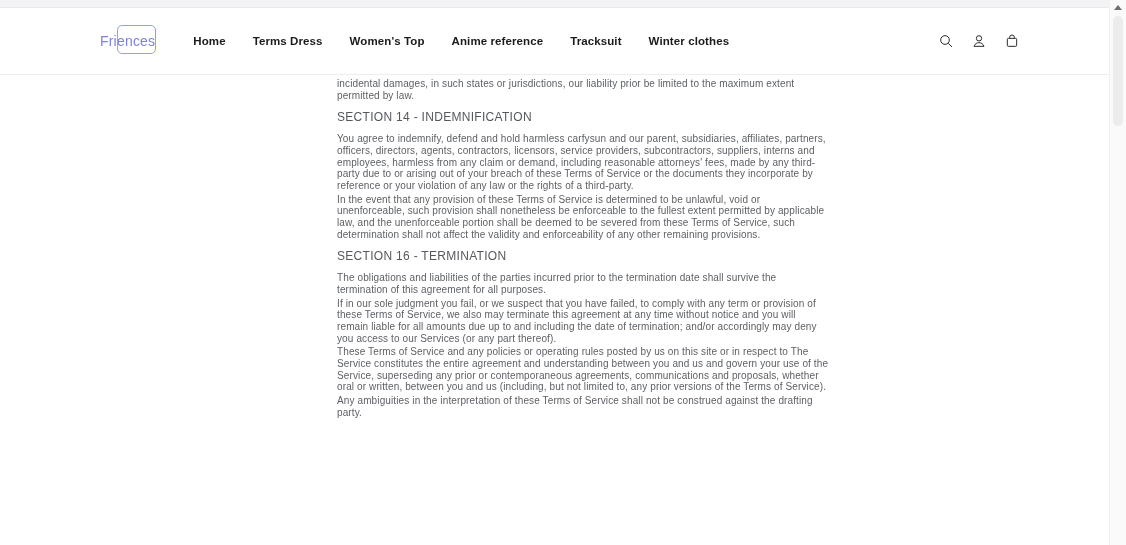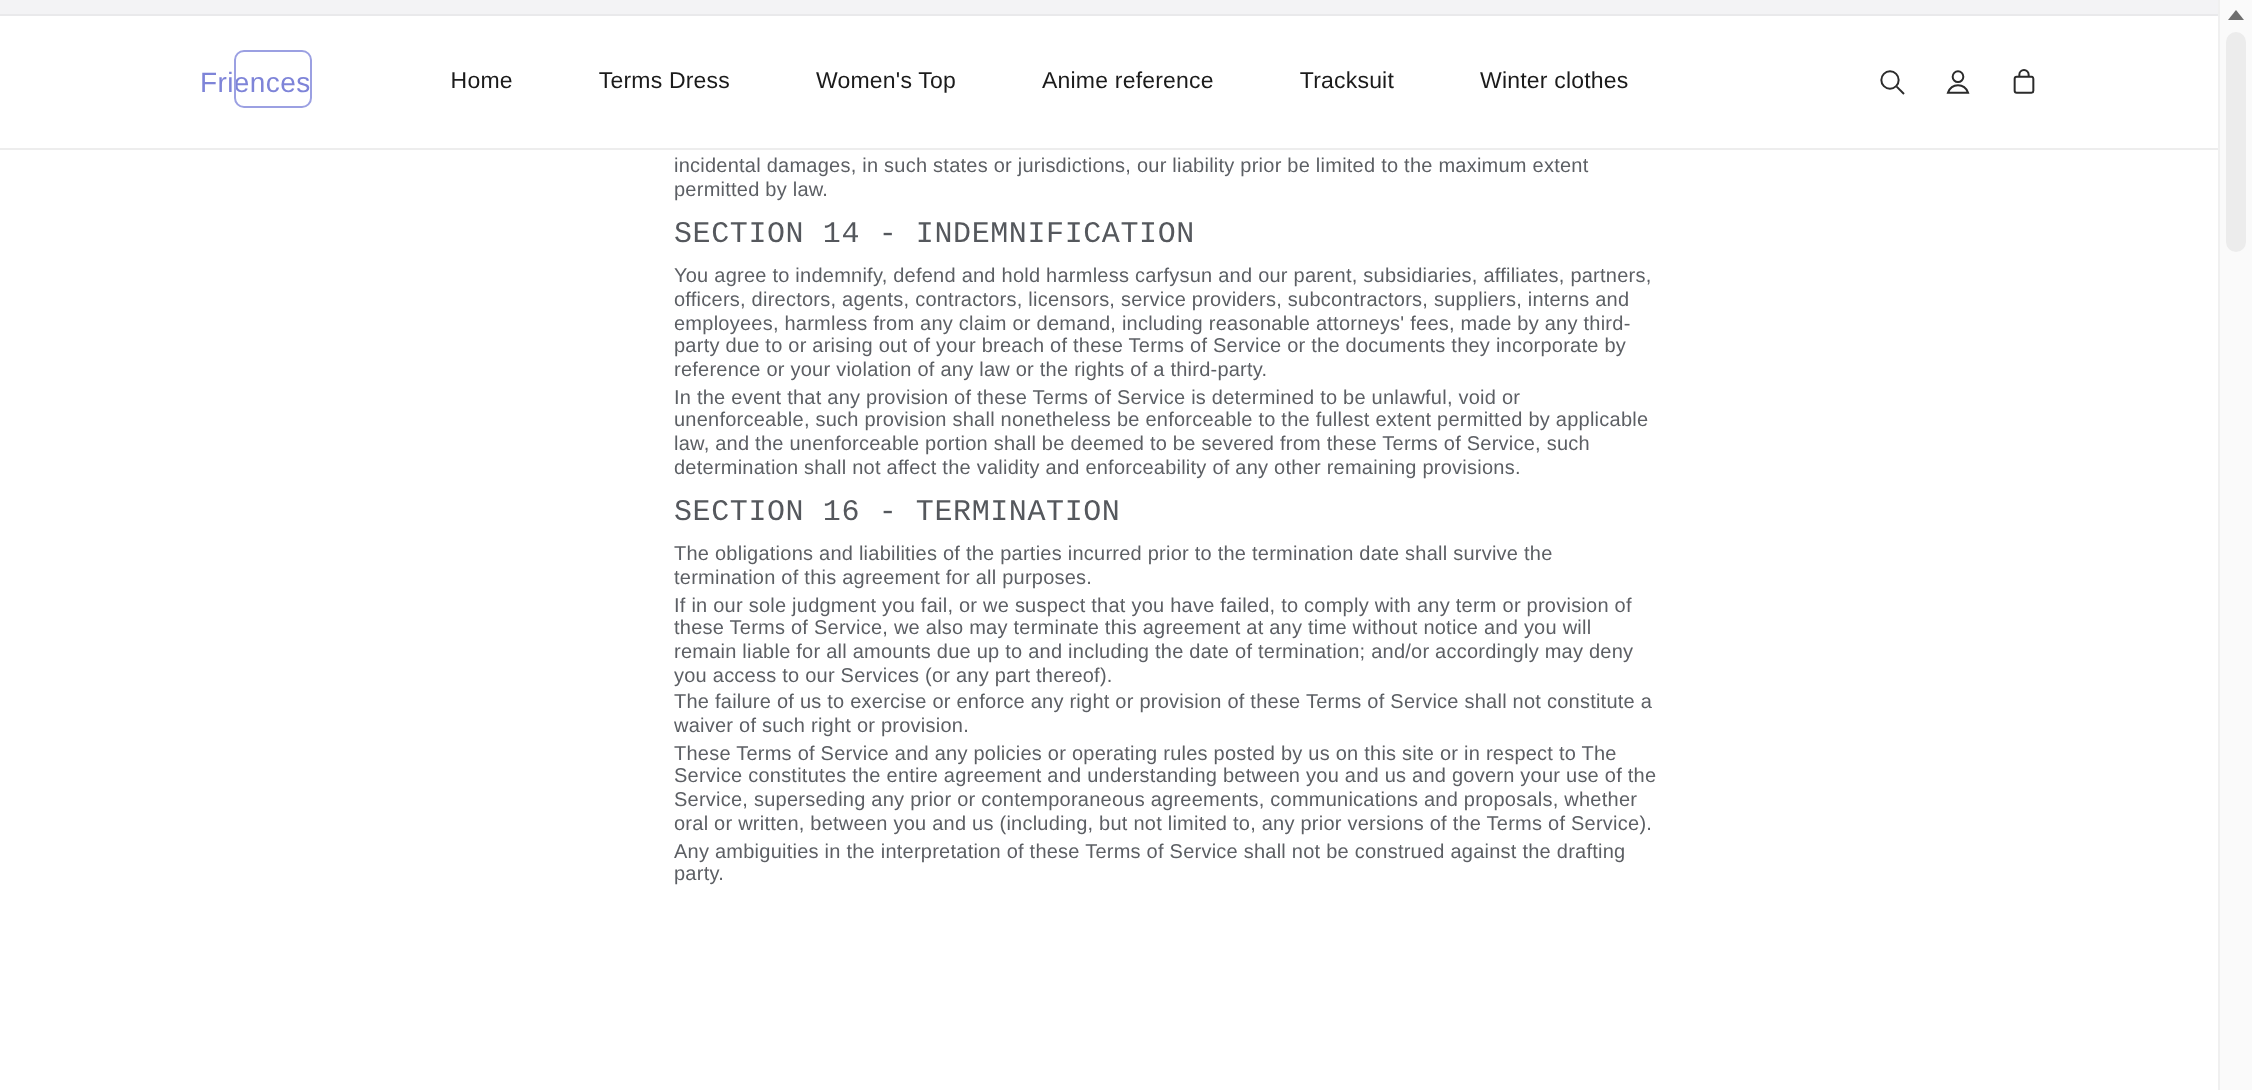--- a/index.html
+++ b/index.html
@@ -10,57 +10,57 @@
     position: relative;
   }
   
   .top-strip {
     height: 7px; background: #f3f3f5; border-bottom: 1px solid #e9e9eb;
   }
   
   .site-header {
     height: 67px; background: #fff; border-bottom: 1px solid #ededed;
     display: flex; align-items: center; position: relative;
-    padding-left: 100px; box-sizing: border-box; gap: 16px;
+    padding-left: 100px; box-sizing: border-box;
   }
   .logo {
     position: relative; display: inline-block;
     color: #7e84d8; font-size: 14px; letter-spacing: 0.2px;
     margin-right: 38px; cursor: pointer; text-decoration: none;
     line-height: 1;
   }
   .logo .logo-box {
     position: absolute; left: 17px; top: -9px;
     width: 37px; height: 27px;
     border: 1.6px solid #9ba0e2; border-radius: 5px;
     pointer-events: none;
   }
   .main-nav ul {
     list-style: none; margin: 0; padding: 0;
     display: flex; gap: 27px;
   }
   .main-nav li {
-    font-size: 11.5px; font-weight: 400; color: #1b1b1b;
-    letter-spacing: 0.1px; cursor: pointer; white-space: nowrap; margin-left: 16px;
+    font-size: 11.5px; font-weight: 700; color: #1b1b1b;
+    letter-spacing: 0.1px; cursor: pointer; white-space: nowrap;
   }
   .header-icons {
     position: absolute; right: 106px; top: 50%; transform: translateY(-50%);
     display: flex; gap: 17px; align-items: center;
   }
   .header-icons .hicon { width: 16px; height: 16px; cursor: pointer; display: inline-block; }
   .header-icons svg { width: 16px; height: 16px; stroke: #2b2b2b; fill: none; stroke-width: 1.5; }
   
   .doc {
     margin-left: 337px; width: 492px; padding-top: 3px;
     color: #5c5f64; font-size: 10px; line-height: 11.7px;
     letter-spacing: 0.12px;
   }
   .doc .doc-h {
-    margin: 11px 0 9px; font-size: 15px; font-weight: 400;
-    color: #55585d; letter-spacing: 0.3px; font-family: Liberation Mono, monospace;
+    margin: 11px 0 9px; font-size: 12px; font-weight: 400;
+    color: #55585d; letter-spacing: 0.3px;
   }
   .doc p.doc-p { margin: 0 0 2px; }
   
   .scrollbar {
     position: absolute; top: 0; right: 0; width: 16px; height: 545px;
     background: #fafafa; border-left: 1px solid #f0f0f0;
   }
   .scrollbar .sb-up {
     position: absolute; top: 0; left: 0; width: 16px; height: 14px;
     display: flex; align-items: center; justify-content: center;
@@ -121,21 +121,20 @@
 </header>
 
 <main class="doc">
     <p class="doc-p">incidental damages, in such states or jurisdictions, our liability prior be limited to the maximum extent permitted by law.</p>
     <h3 class="doc-h">SECTION 14 - INDEMNIFICATION</h3>
     <p class="doc-p">You agree to indemnify, defend and hold harmless carfysun and our parent, subsidiaries, affiliates, partners, officers, directors, agents, contractors, licensors, service providers, subcontractors, suppliers, interns and employees, harmless from any claim or demand, including reasonable attorneys' fees, made by any third-party due to or arising out of your breach of these Terms of Service or the documents they incorporate by reference or your violation of any law or the rights of a third-party.</p>
     <p class="doc-p">In the event that any provision of these Terms of Service is determined to be unlawful, void or unenforceable, such provision shall nonetheless be enforceable to the fullest extent permitted by applicable law, and the unenforceable portion shall be deemed to be severed from these Terms of Service, such determination shall not affect the validity and enforceability of any other remaining provisions.</p>
     <h3 class="doc-h">SECTION 16 - TERMINATION</h3>
     <p class="doc-p">The obligations and liabilities of the parties incurred prior to the termination date shall survive the termination of this agreement for all purposes.</p>
     <p class="doc-p">If in our sole judgment you fail, or we suspect that you have failed, to comply with any term or provision of these Terms of Service, we also may terminate this agreement at any time without notice and you will remain liable for all amounts due up to and including the date of termination; and/or accordingly may deny you access to our Services (or any part thereof).</p>
-    <p class="doc-p">The failure of us to exercise or enforce any right or provision of these Terms of Service shall not constitute a waiver of such right or provision.</p>
     <p class="doc-p">These Terms of Service and any policies or operating rules posted by us on this site or in respect to The Service constitutes the entire agreement and understanding between you and us and govern your use of the Service, superseding any prior or contemporaneous agreements, communications and proposals, whether oral or written, between you and us (including, but not limited to, any prior versions of the Terms of Service).</p>
     <p class="doc-p">Any ambiguities in the interpretation of these Terms of Service shall not be construed against the drafting party.</p>
   </main>
 
 <div class="scrollbar">
   <div class="sb-up">
       <span class="tri"></span>
     </div>
   <div class="sb-thumb"></div>
 </div>

